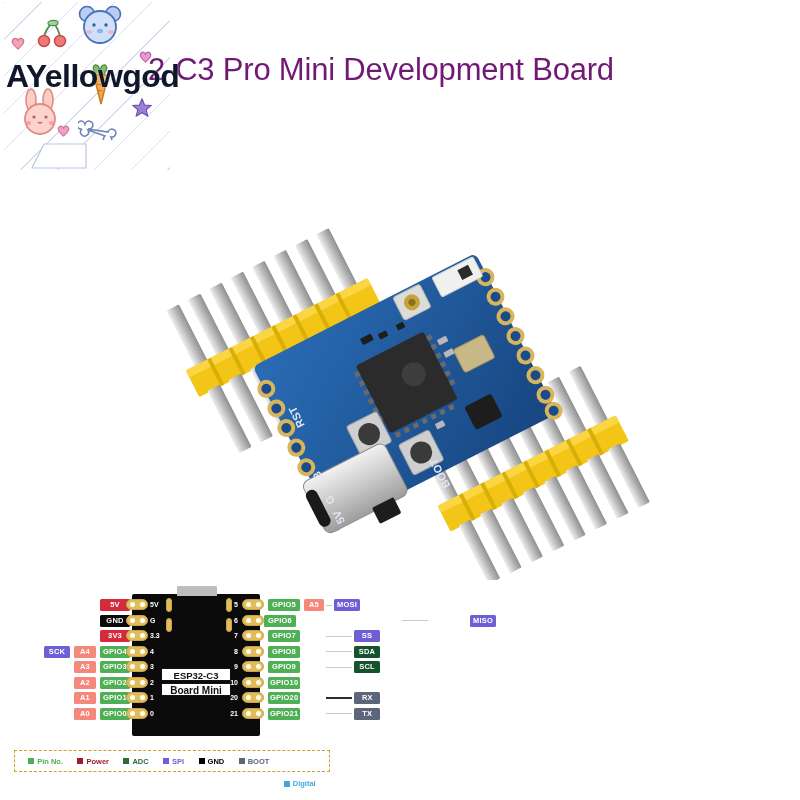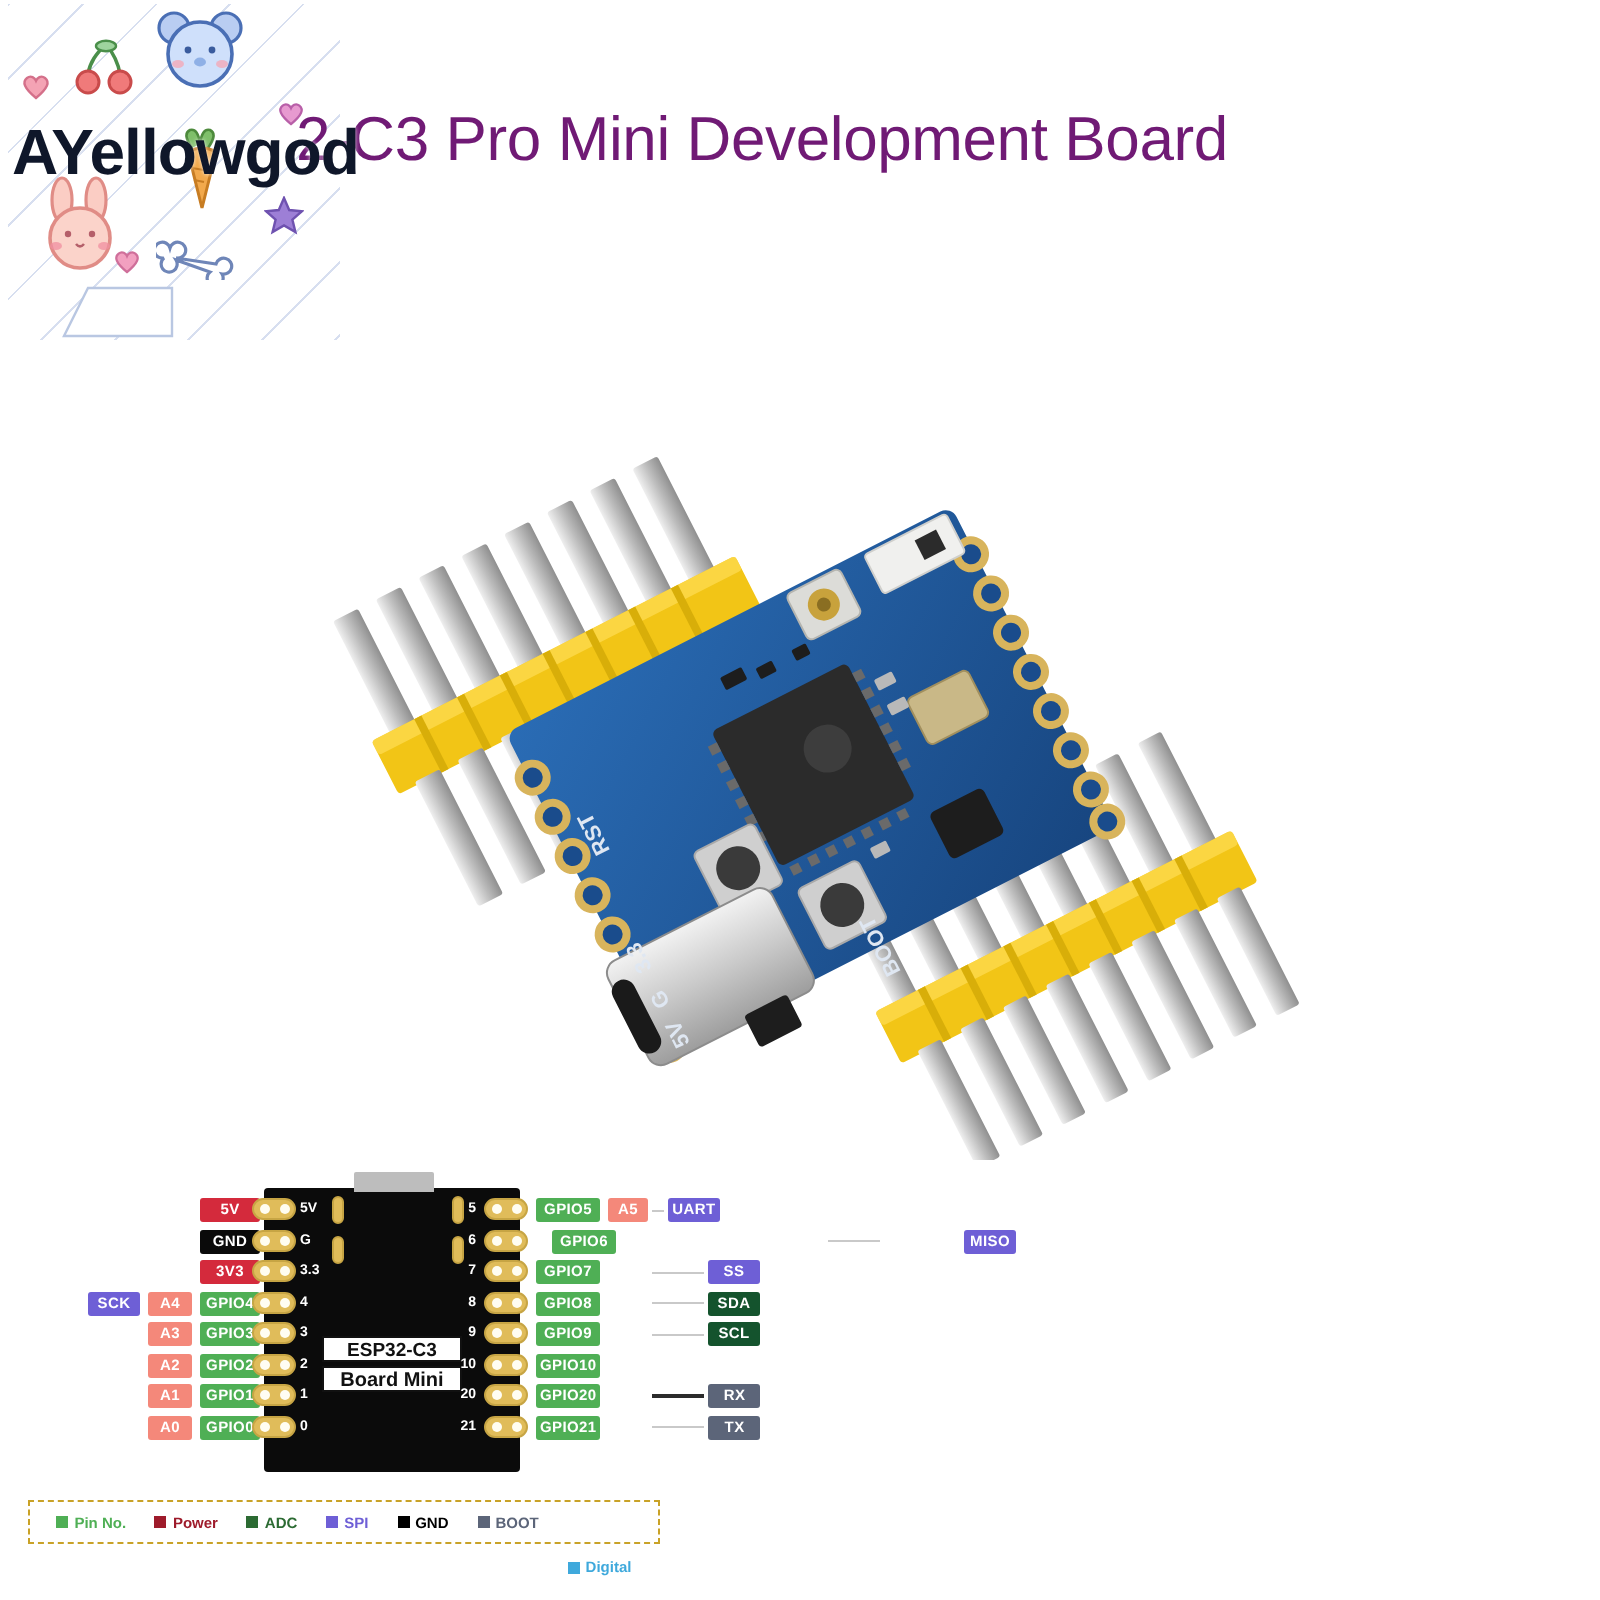--- a/index.html
+++ b/index.html
@@ -489,28 +489,28 @@
           <i></i>
         </div>
         <div class="pnum l" style="left: 136px; top: 127.5px;">0</div>
       </div>
 
     <div id="right-rows">
         <div class="row right" style="top: 16px; left: 252px;">
           <span class="chip c-gpio" style="min-width:32px">GPIO5</span>
           <span class="chip c-adc" style="min-width:20px">A5</span>
           <span class="lead" style="position:relative;display:inline-block;width:6px;top:0;"></span>
-          <span class="chip c-spi" style="min-width:26px">UART</span>
+          <span class="chip c-spi" style="min-width:26px">MOSI</span>
         </div>
         <div class="pad" style="left: 228px; top: 17px;">
           <i></i>
           <i></i>
         </div>
         <div class="pnum r" style="left: 210px; top: 19px;">5</div>
-        <div class="row right" style="top: 31.5px; left: 260px; gap: 40px;">
+        <div class="row right" style="top: 31.5px; left: 248px; gap: 40px;">
           <span class="chip c-gpio" style="min-width:32px">GPIO6</span>
           <span class="chip" style="background:transparent;width:20px;"></span>
           <span class="lead" style="position:relative;display:inline-block;width:26px;top:0;"></span>
           <span class="chip c-spi" style="min-width:26px">MISO</span>
         </div>
         <div class="pad" style="left: 228px; top: 32.5px;">
           <i></i>
           <i></i>
         </div>
         <div class="pnum r" style="left: 210px; top: 34.5px;">6</div>

